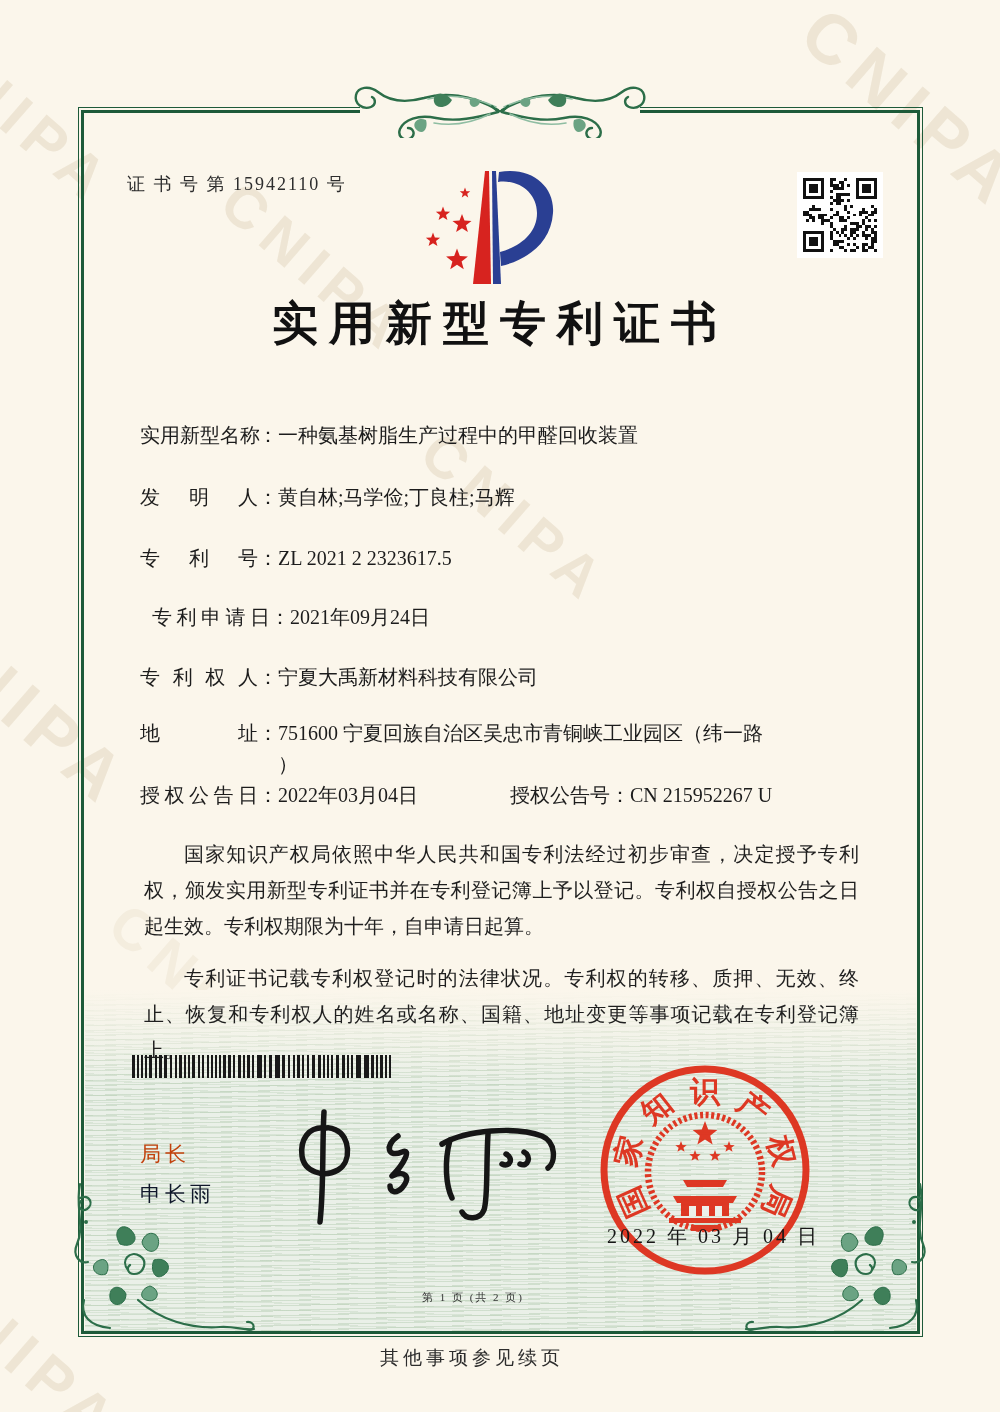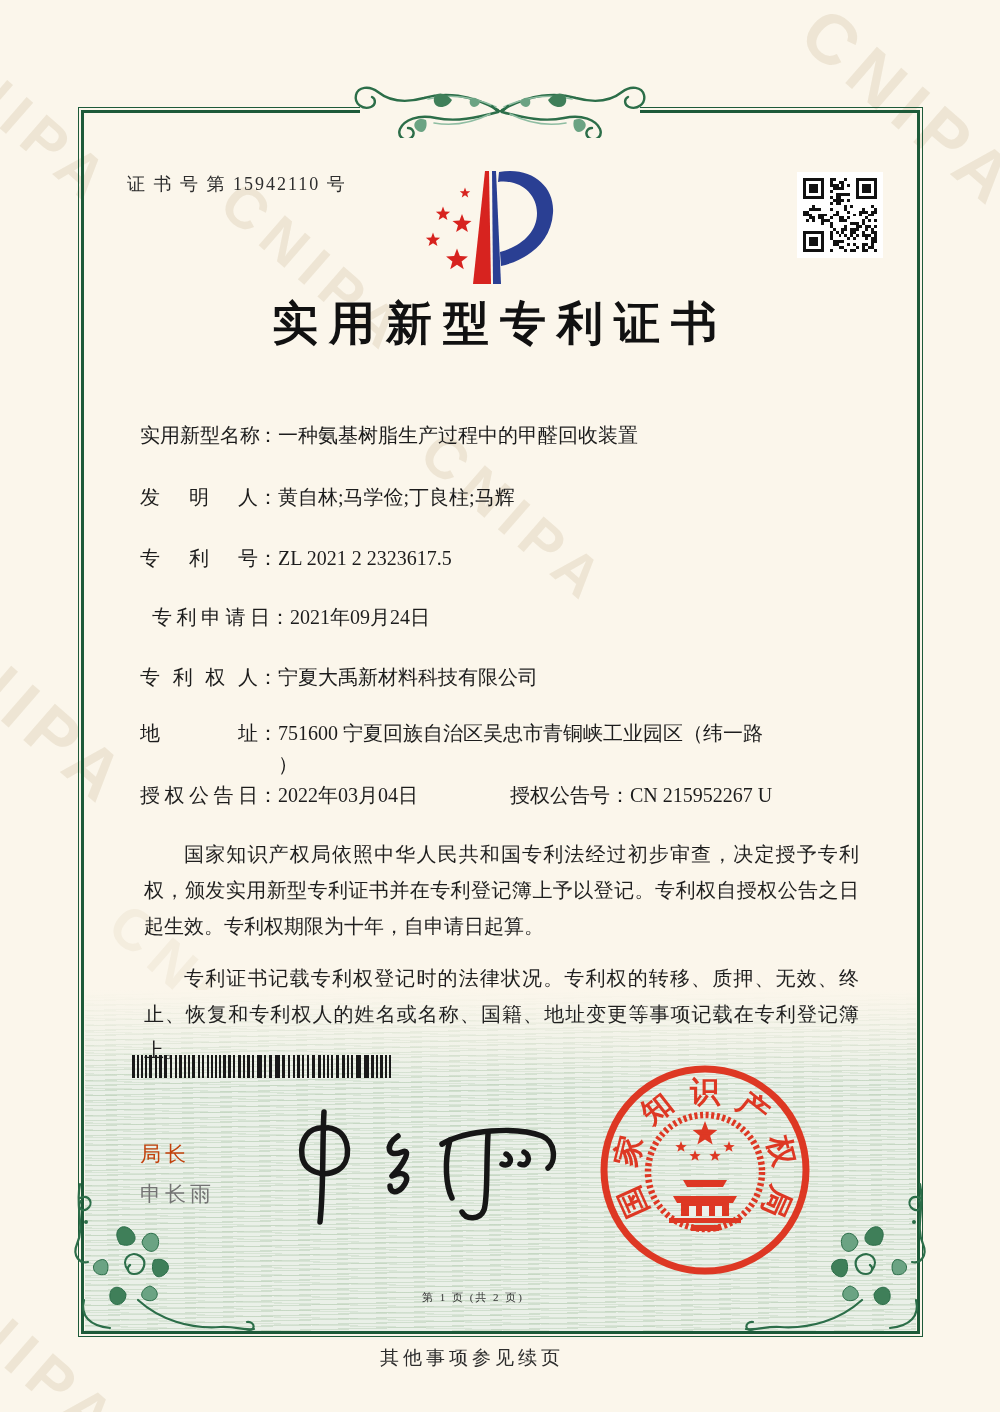--- a/index.html
+++ b/index.html
@@ -39,21 +39,21 @@
   .fvalue.pre{white-space:pre-line;line-height:31px;}
   .fpair2{position:absolute;left:370px;top:0;white-space:nowrap;}
   .flabel.natural{width:auto;text-align:left;text-align-last:auto;}
   
   .bodytext{position:absolute;left:128px;top:820px;width:747px;z-index:4;font-size:20px;line-height:36px;
         text-align:justify;color:#1f1f1f;}
   .bodytext p{margin:16px;text-indent:2em;}
   
   .barcode{position:absolute;left:132px;top:1055px;z-index:4;}
   .signer-title{position:absolute;left:140px;top:1140px;font-size:21px;letter-spacing:4px;z-index:4;color:#c2410c;}
-  .signer-name{position:absolute;left:140px;top:1180px;font-size:21px;letter-spacing:4px;z-index:4;color:#737373;}
+  .signer-name{position:absolute;left:140px;top:1180px;font-size:21px;letter-spacing:4px;z-index:4;color:#0f172a;}
   .signature{position:absolute;left:280px;top:1106px;z-index:4;}
   .seal{position:absolute;left:585px;top:1050px;z-index:7;}
   .seal-ch{font-size:30px;font-weight:bold;fill:#de2f1a;text-anchor:middle;dominant-baseline:central;
         font-family:"Liberation Serif","DejaVu Serif",serif;}
   .seal-date{position:absolute;left:607px;top:1223px;font-size:20px;letter-spacing:3px;color:#161616;z-index:8;white-space:nowrap;}
   .page-info{position:absolute;left:78px;top:1290px;width:790px;text-align:center;font-size:11px;
         letter-spacing:2px;color:#333;z-index:6;}
   .note{position:absolute;left:0;top:1345px;width:944px;text-align:center;font-size:19px;
         letter-spacing:4px;color:#2d2d2d;z-index:4;}
 </style>
@@ -533,17 +533,18 @@
       <rect x="96" y="153" width="48" height="13"></rect>
       <rect x="84" y="168" width="72" height="5"></rect>
       <rect x="106" y="175" width="28" height="6"></rect>
     </g>
     <g fill="#eef2ec">
       <rect x="104" y="156" width="7" height="10"></rect>
       <rect x="117" y="156" width="7" height="10"></rect>
       <rect x="130" y="156" width="7" height="10"></rect>
     </g>
   </svg>
+  <div class="seal-date">2022 年 03 月 04 日</div>
 
   <div class="page-info">第 1 页 (共 2 页)</div>
   <div class="note">其他事项参见续页</div>
 
 </div>
 
 </body></html>

